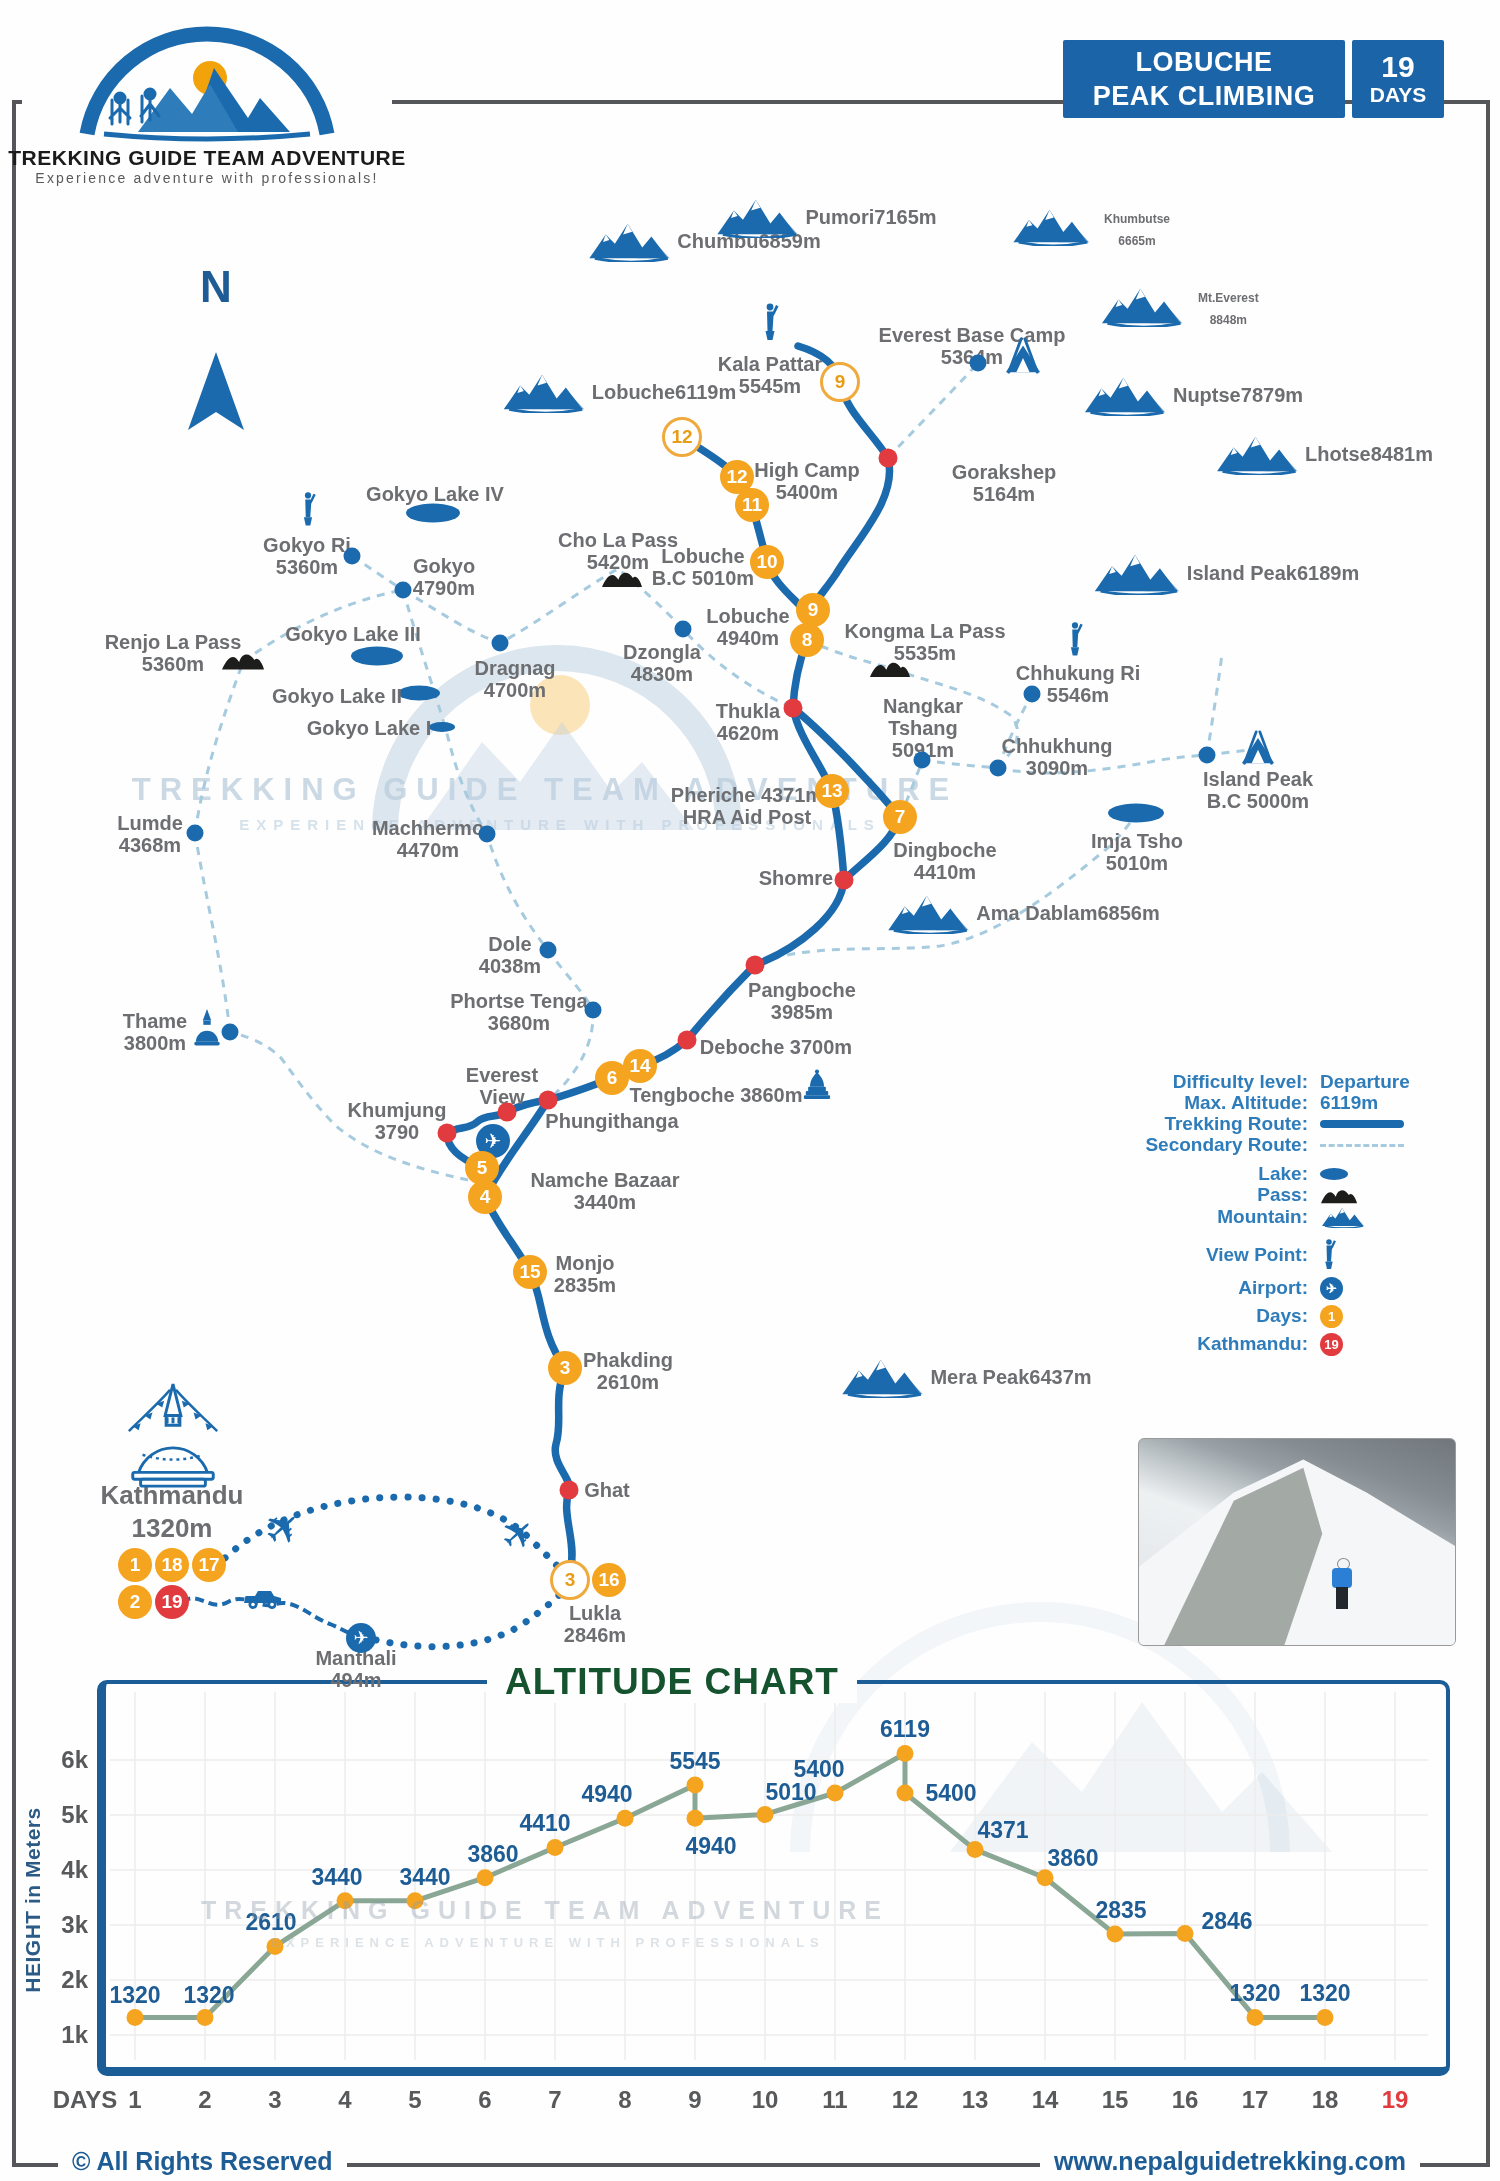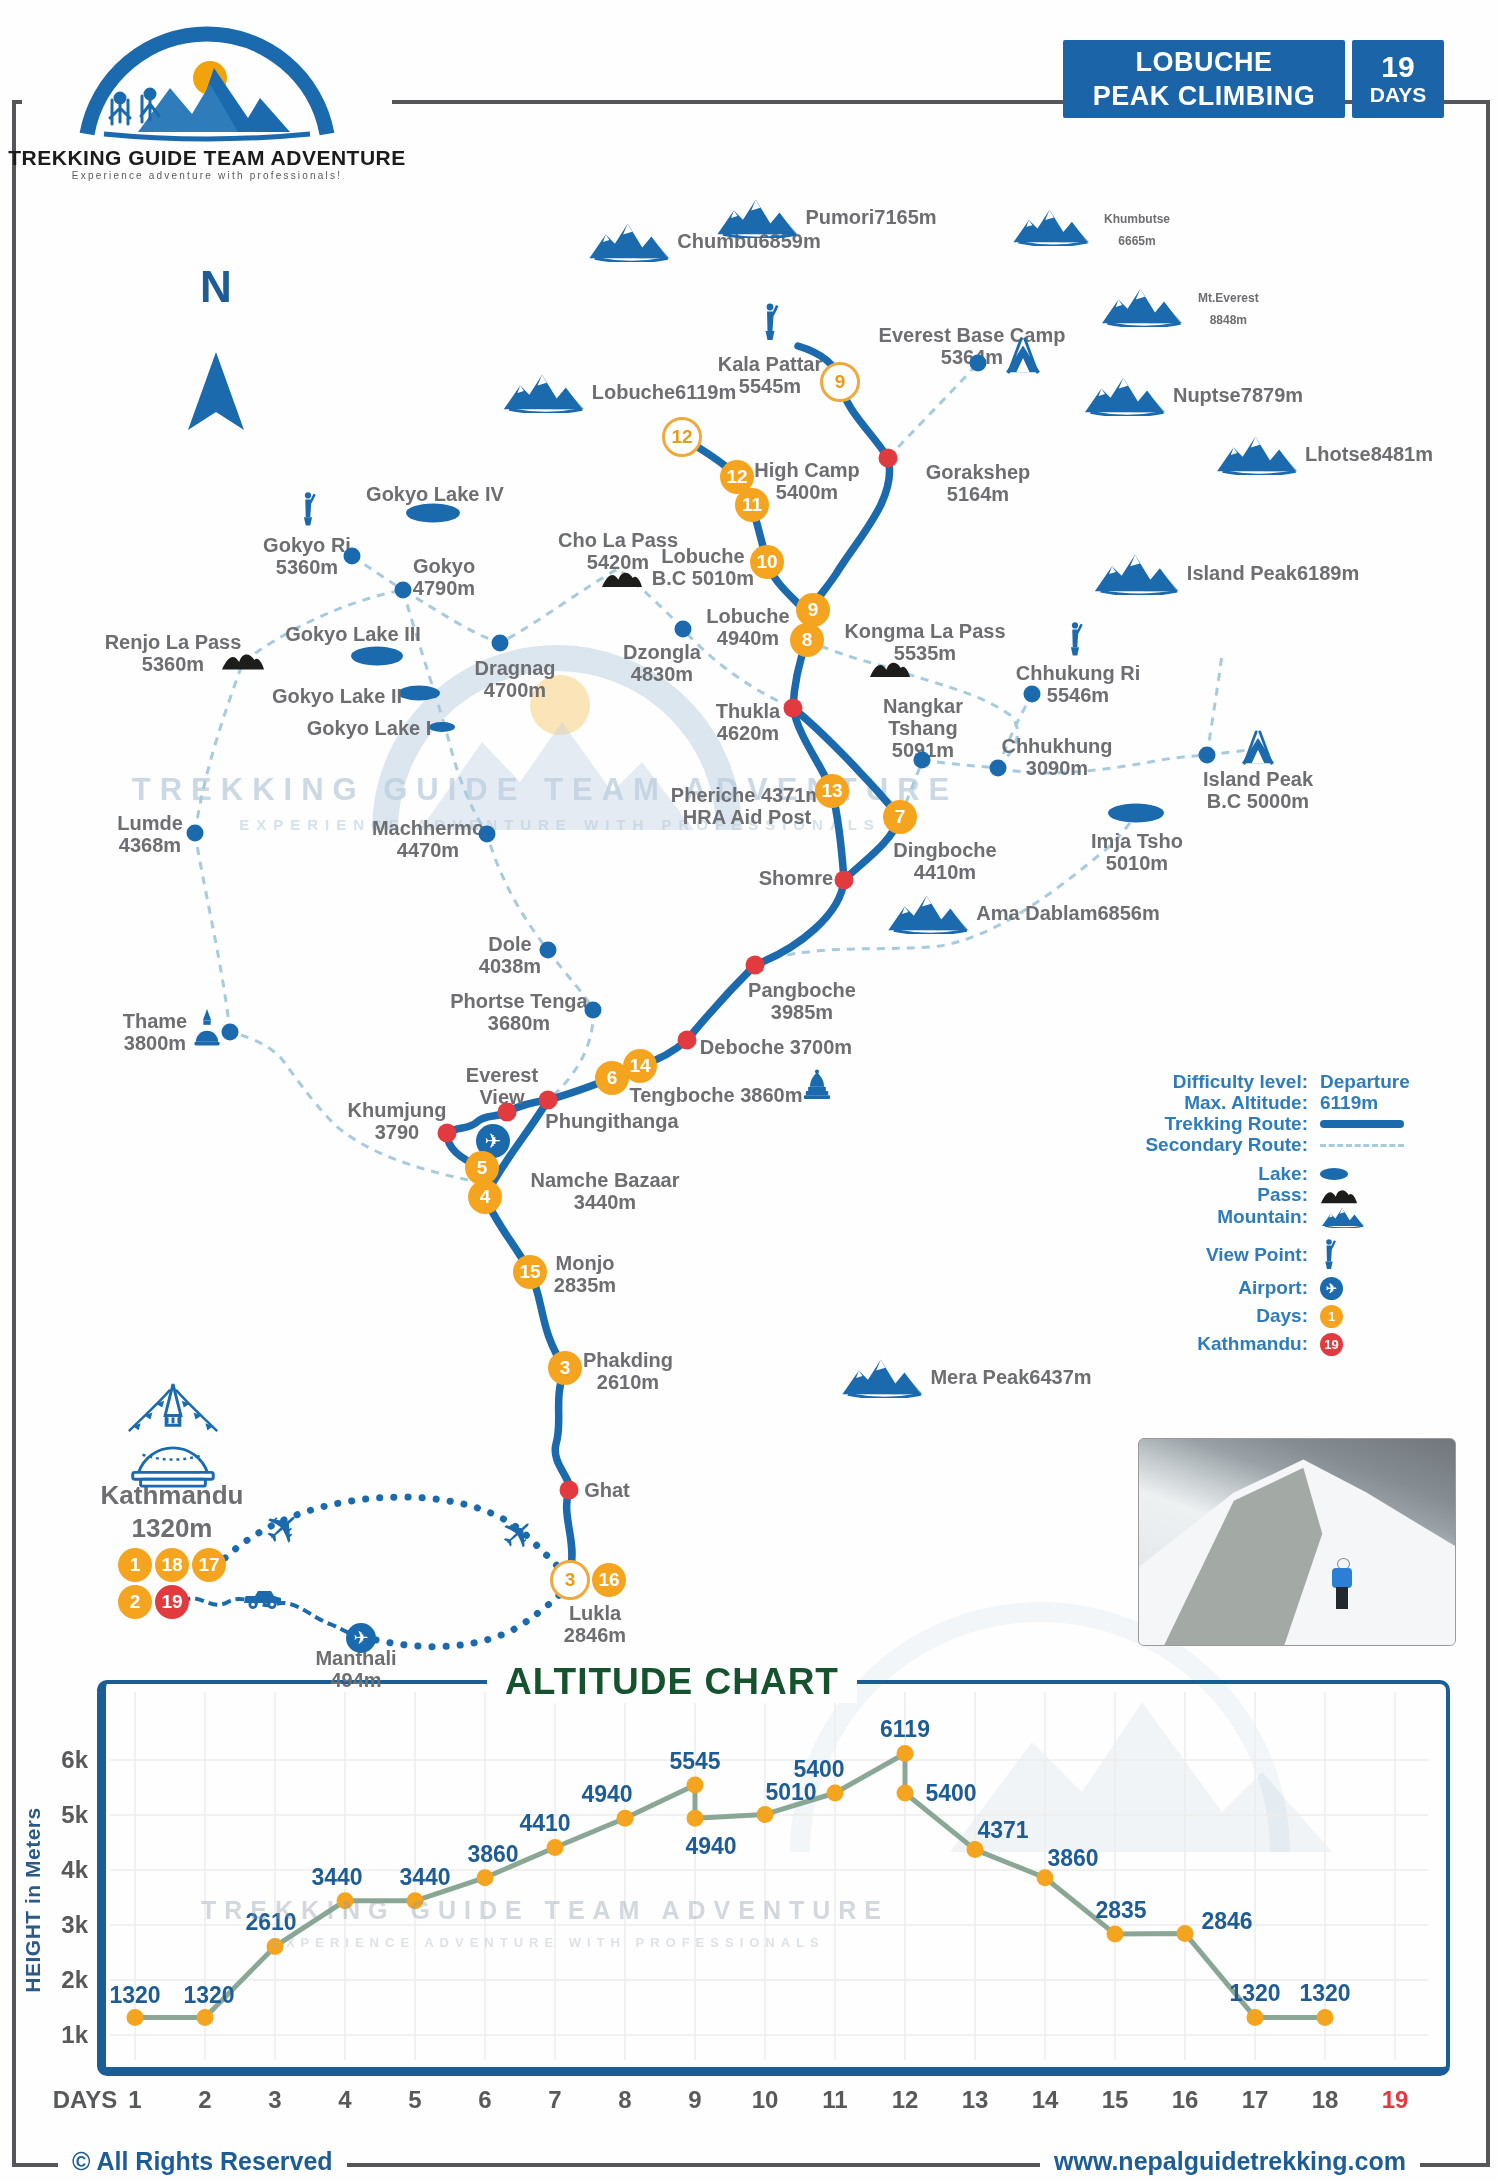--- a/index.html
+++ b/index.html
@@ -2,21 +2,21 @@
 <html><head>
 <meta charset="utf-8">
 <style>
   html,body{margin:0;padding:0;background:#fff;font-family:"Liberation Sans",sans-serif;}
   .page{position:relative;width:1500px;height:2181px;background:#fefefe;overflow:hidden;}
   svg.layer{position:absolute;left:0;top:0;width:1500px;height:2181px;z-index:3;pointer-events:none;}
   .frame{position:absolute;left:12px;top:100px;width:1470px;height:2059px;border:4px solid #55565a;z-index:1;}
   
   .logo-wrap{position:absolute;left:22px;top:0;width:370px;height:195px;background:#fefefe;z-index:6;}
   .brand-name{position:absolute;left:50%;top:146px;transform:translateX(-50%);font-size:21px;font-weight:700;color:#1b1b1b;white-space:nowrap;letter-spacing:.5px;}
-  .brand-tag{position:absolute;left:50%;top:170px;transform:translateX(-50%);font-size:10px;font-weight:500;color:#5a5a5a;letter-spacing:2.2px;white-space:nowrap;}
+  .brand-tag{position:absolute;left:50%;top:170px;transform:translateX(-50%);font-size:14px;font-weight:500;color:#5a5a5a;letter-spacing:2.2px;white-space:nowrap;}
   .titlebox{position:absolute;top:40px;background:#1b64a8;color:#fff;text-align:center;z-index:7;display:flex;flex-direction:column;justify-content:center;border-radius:2px;}
   .tb1{left:1063px;width:282px;height:78px;font-size:27px;font-weight:700;line-height:34px;letter-spacing:.5px;}
   .tb2{left:1352px;width:92px;height:78px;font-weight:700;}
   .tb2 .n{font-size:30px;line-height:32px}.tb2 .d{font-size:21px;line-height:24px}
   
   .compassN{position:absolute;left:216px;top:262px;transform:translateX(-50%);font-size:44px;font-weight:700;color:#1d5c94;z-index:4;}
   .compassT{position:absolute;left:216px;top:352px;transform:translateX(-50%);z-index:4;}
   
   .lbl{position:absolute;transform:translate(-50%,-50%);text-align:center;color:#6d6e71;font-size:20px;font-weight:600;line-height:22px;white-space:nowrap;z-index:4;}
   .lbl span{display:block;}
@@ -364,21 +364,21 @@
       <span>5400m</span>
     </div>
   <div class="lbl" style="left:770px;top:375px">
       <span>Kala Pattar</span>
       <span>5545m</span>
     </div>
   <div class="lbl" style="left:972px;top:346px">
       <span>Everest Base Camp</span>
       <span>5364m</span>
     </div>
-  <div class="lbl" style="left:978px;top:483px">
+  <div class="lbl" style="left:1004px;top:483px">
       <span>Gorakshep</span>
       <span>5164m</span>
     </div>
   <div class="lbl" style="left:748px;top:627px">
       <span>Lobuche</span>
       <span>4940m</span>
     </div>
   <div class="lbl" style="left:925px;top:642px">
       <span>Kongma La Pass</span>
       <span>5535m</span>

